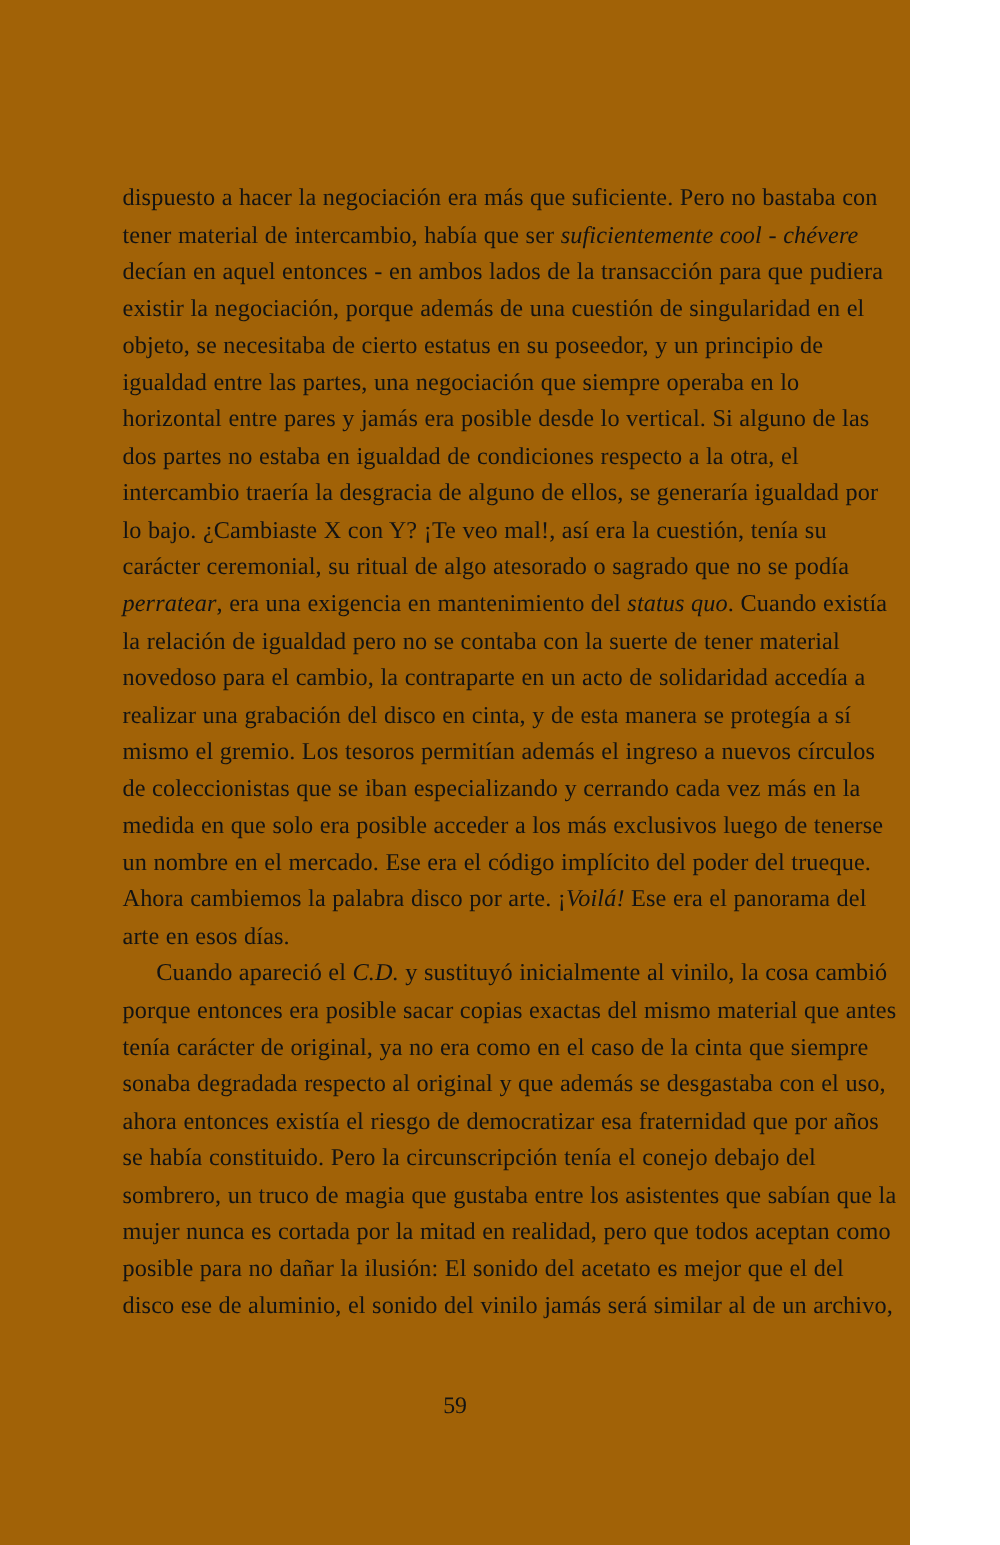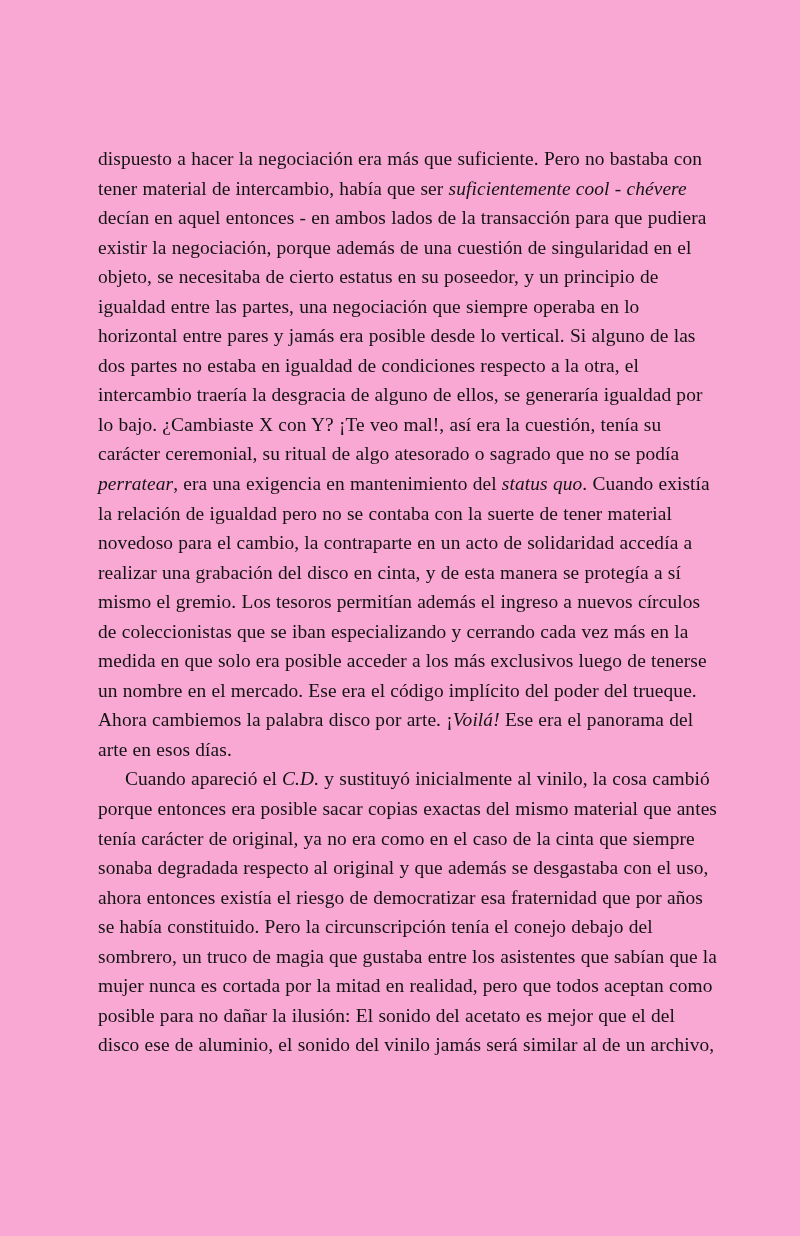--- a/index.html
+++ b/index.html
@@ -50,21 +50,22 @@
     top: 1112px;
     text-align: center;
     font-size: 19px;
     line-height: 26px;
     color: #131313;
   }
 </style>
 </head>
 <body>
 
-<div class="page" style="width: 800px; height: 1236px; background: #f9a8d4;">
+<div class="page" style="width: 728px; height: 1236px; background: #a16207;">
 
   <div class="text-block">
       <p class="para"><span>dispuesto a hacer la negociación era más que suficiente. Pero no bastaba con tener material de intercambio, había que ser </span><span class="it">suficientemente cool</span><span> - </span><span class="it">chévere</span><span> decían en aquel entonces - en ambos lados de la transacción para que pudiera existir la negociación, porque además de una cuestión de singularidad en el objeto, se necesitaba de cierto estatus en su poseedor, y un principio de igualdad entre las partes, una negociación que siempre operaba en lo horizontal entre pares y jamás era posible desde lo vertical. Si alguno de las dos partes no estaba en igualdad de condiciones respecto a la otra, el intercambio traería la desgracia de alguno de ellos, se generaría igualdad por lo bajo. ¿Cambiaste X con Y? ¡Te veo mal!, así era la cuestión, tenía su carácter ceremonial, su ritual de algo atesorado o sagrado que no se podía </span><span class="it">perratear</span><span>, era una exigencia en mantenimiento del </span><span class="it">status quo</span><span>. Cuando existía la relación de igualdad pero no se contaba con la suerte de tener material novedoso para el cambio, la contraparte en un acto de solidaridad accedía a realizar una grabación del disco en cinta, y de esta manera se protegía a sí mismo el gremio. Los tesoros permitían además el ingreso a nuevos círculos de coleccionistas que se iban especializando y cerrando cada vez más en la medida en que solo era posible acceder a los más exclusivos luego de tenerse un nombre en el mercado. Ese era el código implícito del poder del trueque. Ahora cambiemos la palabra disco por arte. ¡</span><span class="it">Voilá!</span><span> Ese era el panorama del arte en esos días.</span></p>
       <p class="para indented"><span>Cuando apareció el </span><span class="it">C.D.</span><span> y sustituyó inicialmente al vinilo,  la cosa cambió porque entonces era posible sacar copias exactas del mismo material que antes tenía carácter de original, ya no era como en el caso de la cinta que siempre sonaba degradada respecto al original y que además se desgastaba con el uso, ahora entonces existía el riesgo de democratizar esa fraternidad que por años se había constituido. Pero la circunscripción tenía el conejo debajo del sombrero, un truco de magia que gustaba entre los asistentes que sabían que la mujer nunca es cortada por la mitad en realidad, pero que todos aceptan como posible para no dañar la ilusión: El sonido del acetato es mejor que el del disco ese de aluminio, el sonido del vinilo jamás será similar al de un archivo,</span></p>
     </div>
 
+  <div class="page-number">59</div>
 
 </div>
 
 </body></html>

